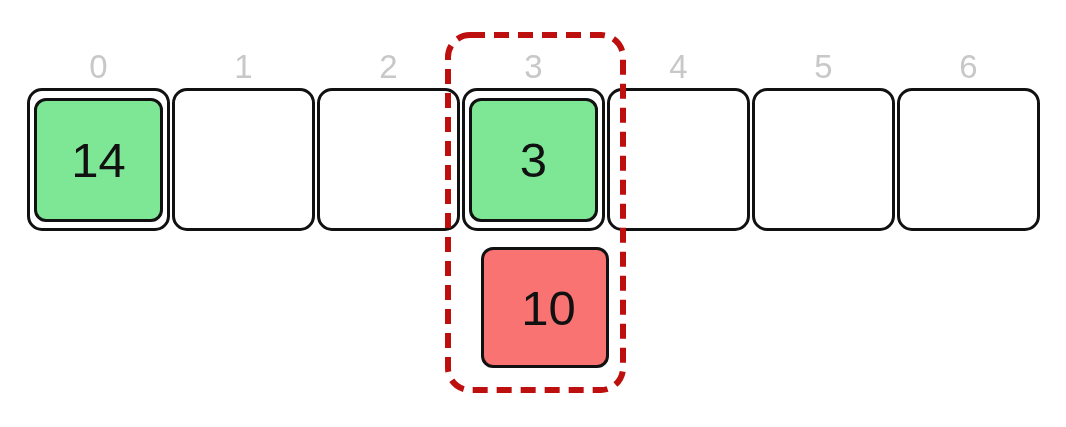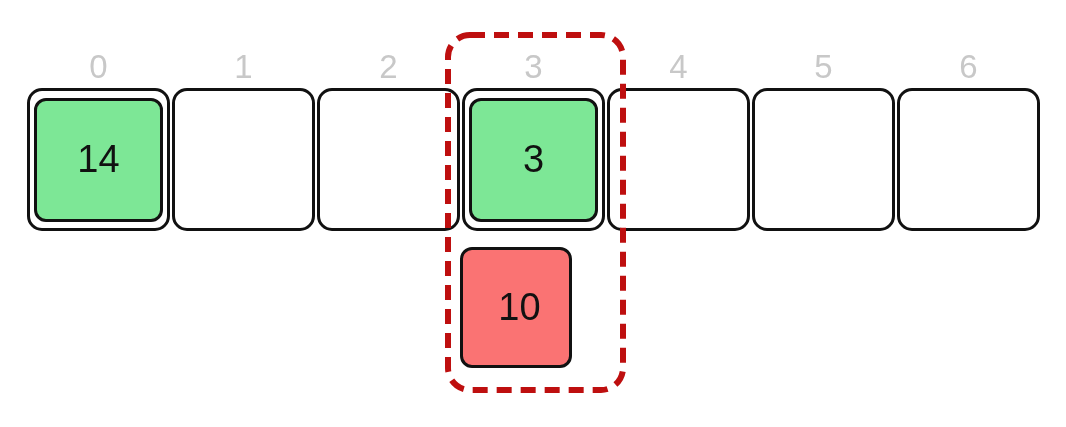--- a/index.html
+++ b/index.html
@@ -28,26 +28,26 @@
     border-radius:15px;
     background:#ffffff;
     display:flex;align-items:center;justify-content:center;
   }
   .val{
     box-sizing:border-box;
     width:129px;height:124px;
     border:3px solid var(--cell-border,#111111);
     border-radius:12px;
     display:flex;align-items:center;justify-content:center;
-    font-size:38px;color:#111111;
+    font-size:49px;color:#111111;
   }
   .green{background:var(--filled-cell,#7de796);}
   .pending{
-    position:absolute;left:460px;top:247px;
-    width:112px;height:121px;
+    position:absolute;left:481px;top:247px;
+    width:128px;height:121px;
     background:var(--pending-cell,#fa7373);
     padding-left:7px;
   }
   .highlight{
     position:absolute;left:0;top:0;
     pointer-events:none;
   }
   .highlight rect{
     fill:none;
     stroke:var(--highlight-dash,#be0f0f);

